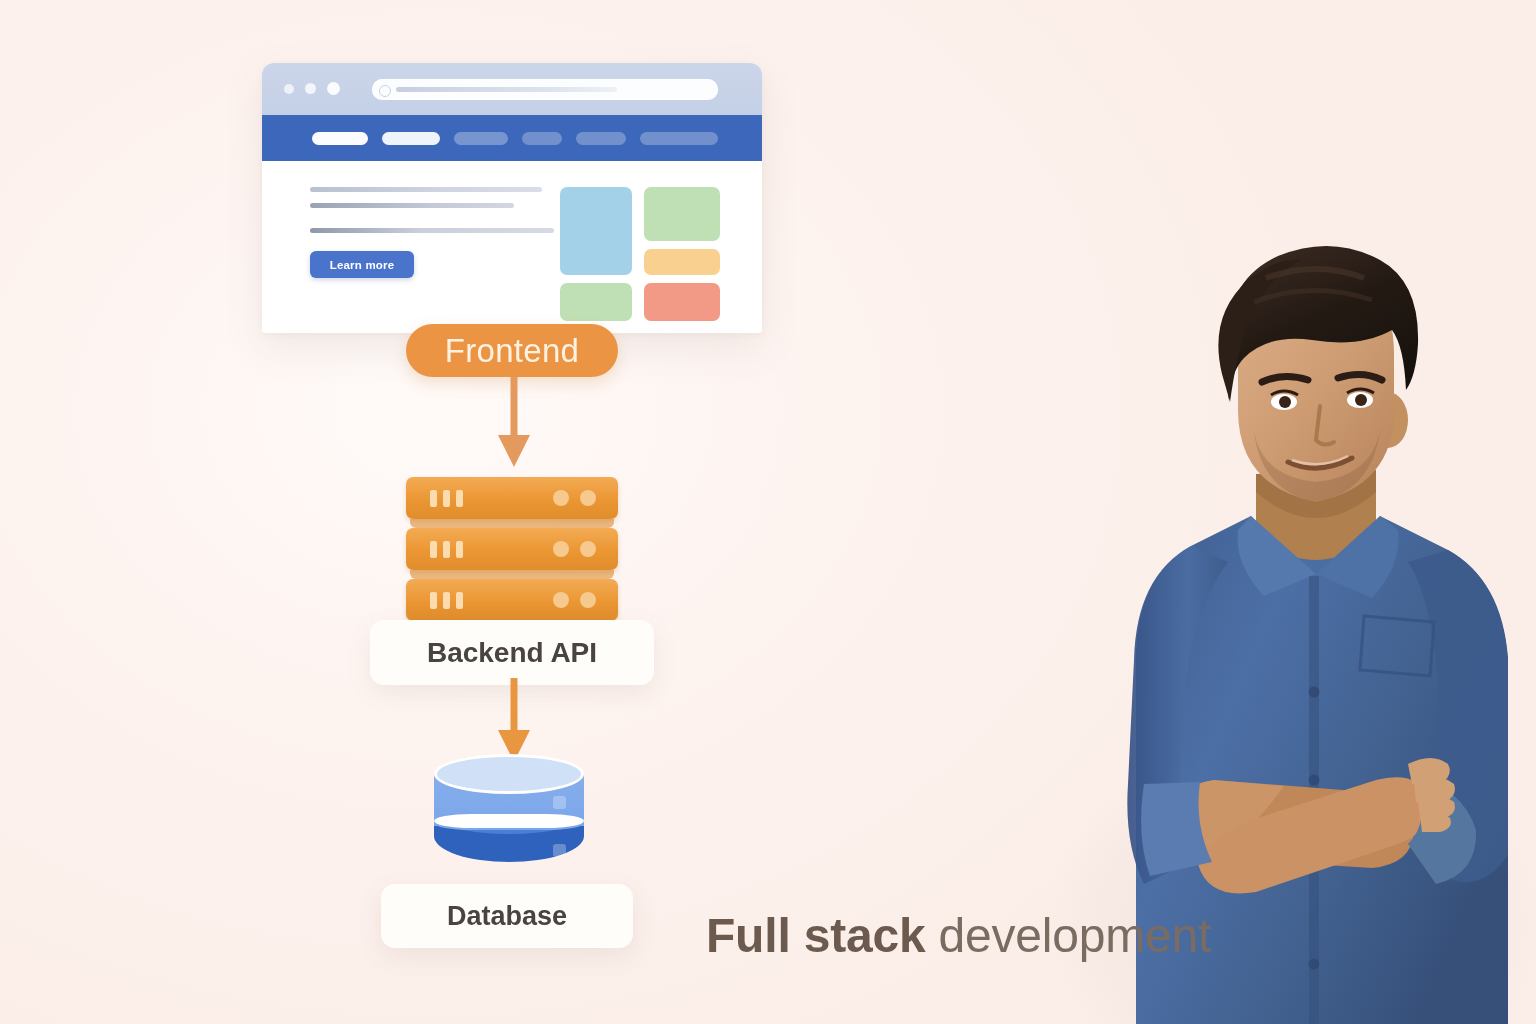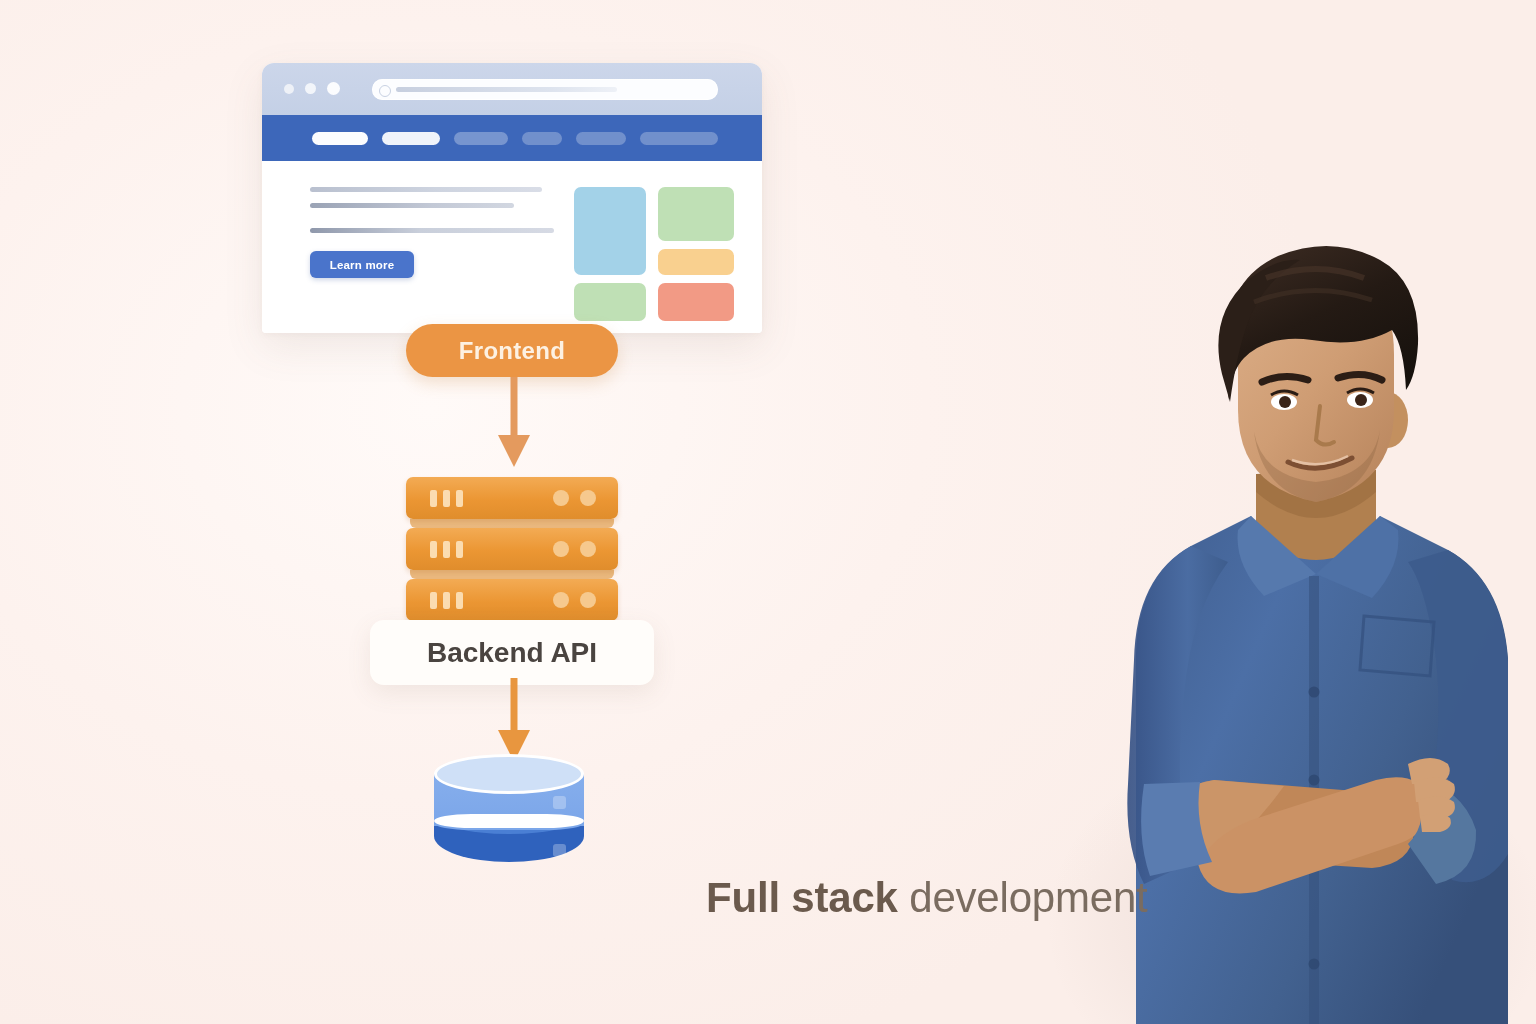--- a/index.html
+++ b/index.html
@@ -101,21 +101,20 @@
   .navpill.p4 { width: 40px; background: rgba(255,255,255,0.27); }
   .navpill.p5 { width: 50px; background: rgba(255,255,255,0.27); }
   .navpill.p6 { width: 78px; background: rgba(255,255,255,0.27); }
 
   .browser-body {
     position: relative;
     height: 172px;
     background: #ffffff;
     padding: 22px 26px 0 48px;
     display: flex;
-    justify-content: space-between;
   }
   .copy-col { width: 250px; padding-top: 4px; }
   .txtline { height: 5px; border-radius: 3px; margin-bottom: 11px; }
   .txtline.l1 { width: 232px; background: linear-gradient(90deg,#b9c0cf 0%, #ced4e0 55%, #d9dde7 100%); }
   .txtline.l2 { width: 204px; background: linear-gradient(90deg,#9aa3b5 0%, #c3c9d6 60%, #d2d7e1 100%); margin-bottom: 20px;}
   .txtline.l3 { width: 244px; background: linear-gradient(90deg,#8f98ab 0%, #c9cfdb 45%, #d6dae4 100%); margin-bottom: 18px;}
 
   .learn-btn {
     display: inline-flex;
     align-items: center;
@@ -155,22 +154,22 @@
     left: 406px;
     top: 324px;
     width: 212px;
     height: 53px;
     border-radius: 27px;
     background: #eb9544;
     color: #fdf1e2;
     display: flex;
     align-items: center;
     justify-content: center;
-    font-size: 24px;
-    font-weight: bold;
+    font-size: 33px;
+    font-weight: normal;
     letter-spacing: 0.3px;
     box-shadow: 0 6px 16px rgba(200,130,60,0.22);
   }
 
   .label-card {
     position: absolute;
     background: #fffdfa;
     border-radius: 14px;
     display: flex;
     align-items: center;
@@ -313,22 +312,22 @@
     border-radius: 3px;
     background: rgba(255,255,255,0.28);
   }
   .db-dot.top { top: 36px; }
   .db-dot.bot { top: 84px; }
 
   
   .headline {
     position: absolute;
     left: 706px;
-    top: 874px;
-    font-size: 42px;
+    top: 908px;
+    font-size: 48px;
     color: #6b5a4d;
     white-space: nowrap;
     letter-spacing: -0.2px;
   }
   .headline .bold { font-weight: bold; color: #6b5a4d; }
   .headline .light { font-weight: normal; color: #7a6c60; }
 
   
   .person {
     position: absolute;
@@ -551,18 +550,19 @@
     <div class="db-body-bottom"></div>
     <div class="db-bottom-ellipse"></div>
     <div class="db-body-top"></div>
     <div class="db-divider-line"></div>
     <div class="db-divider"></div>
     <div class="db-top-ellipse"></div>
     <span class="db-dot top"></span>
     <span class="db-dot bot"></span>
   </div>
 
+  <div class="label-card label-database">Database</div>
 
   <div class="headline">
     <span class="bold">Full stack</span><span class="light"> development</span>
   </div>
 
 </div>
 
 </body></html>

